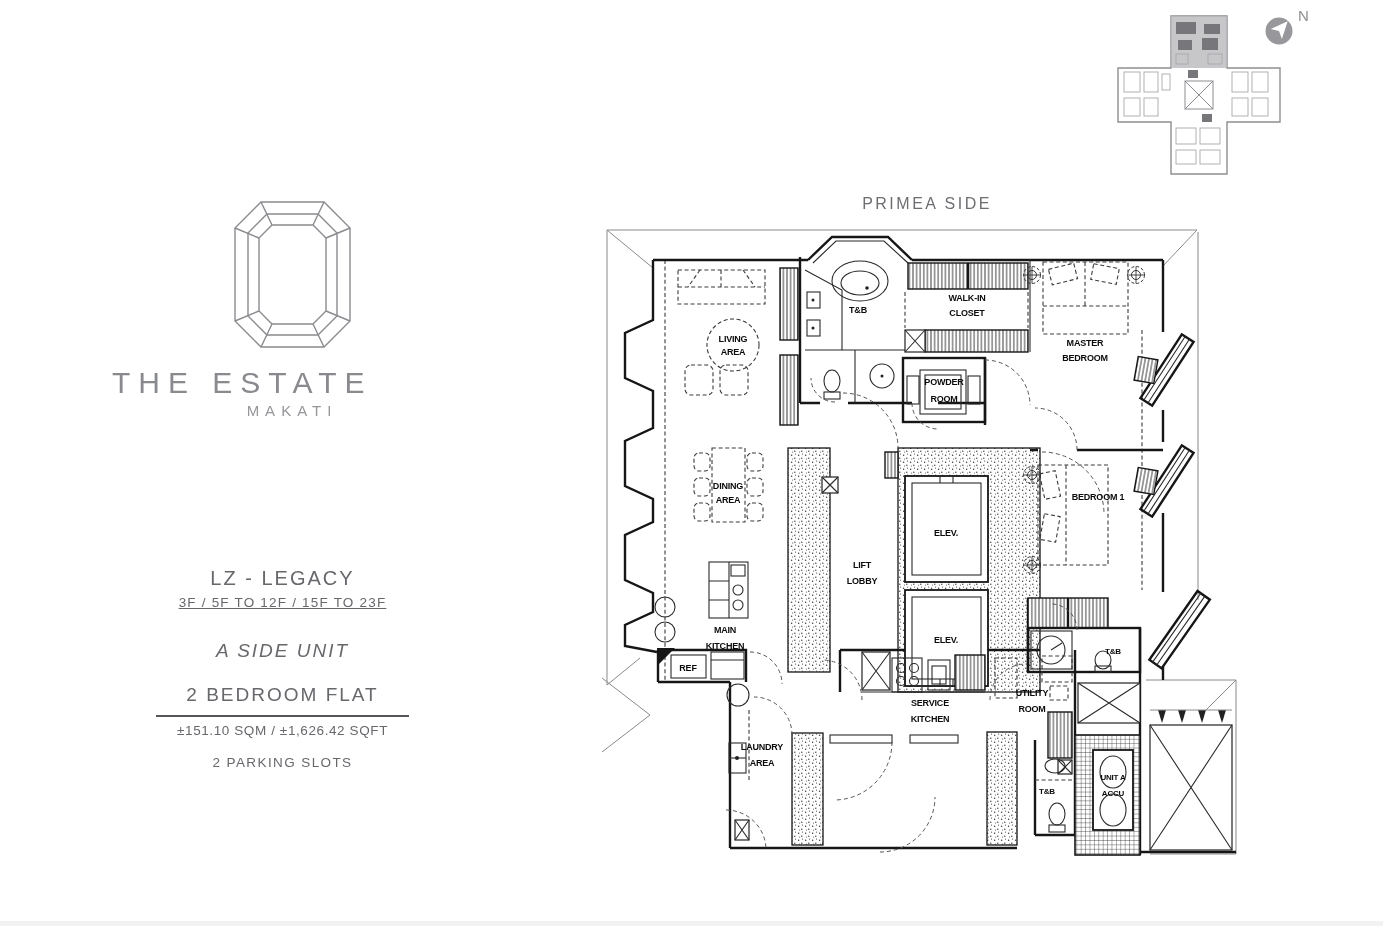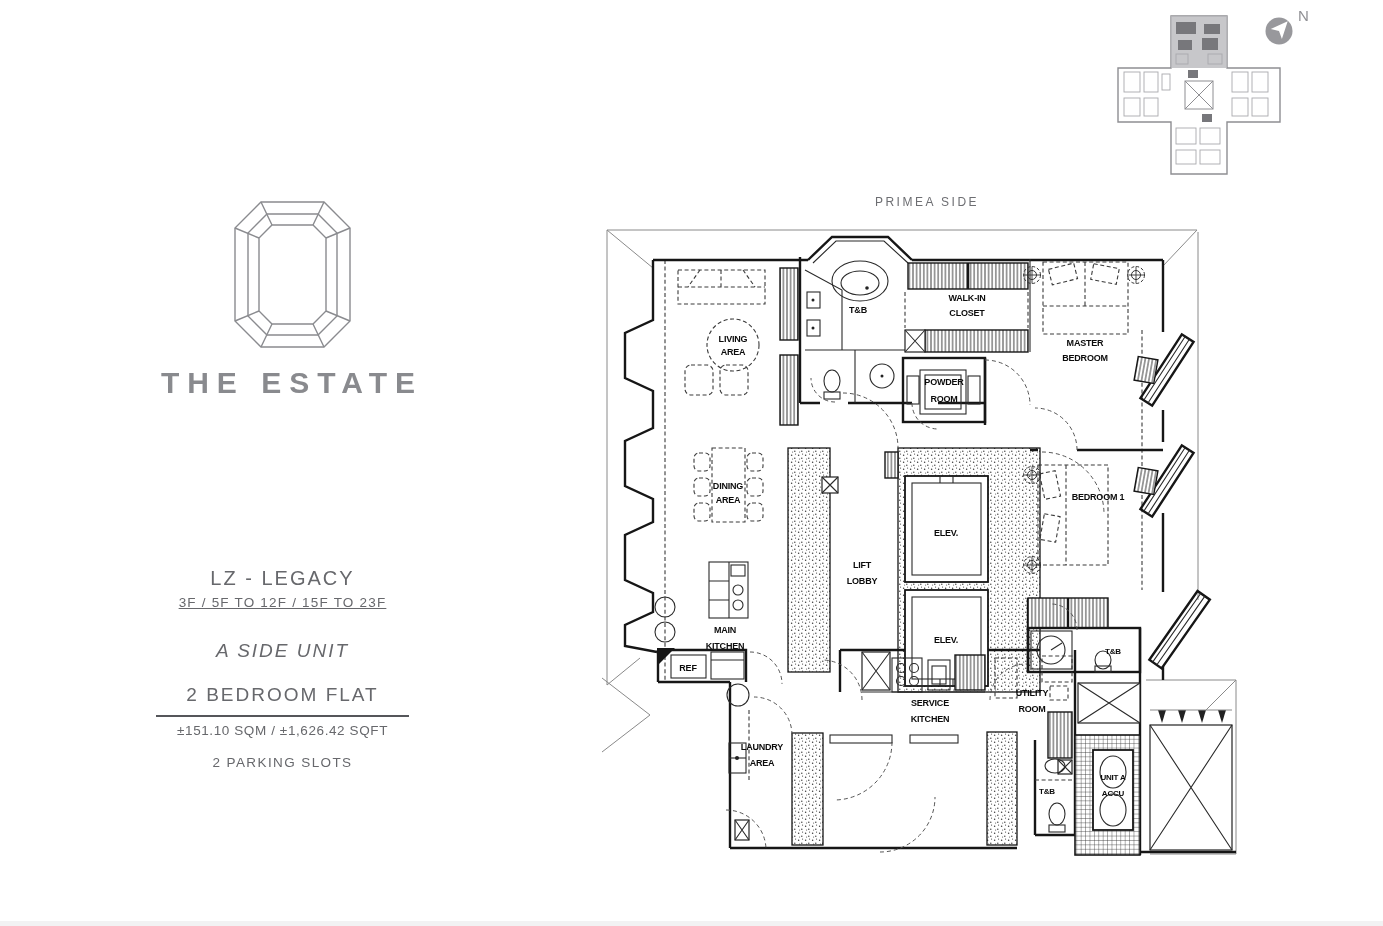--- a/index.html
+++ b/index.html
@@ -1,31 +1,31 @@
 <!DOCTYPE html>
 <html><head>
 <meta charset="utf-8">
 <style>
   html,body{margin:0;padding:0;background:#fff;}
   .page{position:relative;width:1383px;height:926px;background:#ffffff;overflow:hidden;
         font-family:"Liberation Sans", sans-serif;}
-  .brand-name{position:absolute;left:112px;top:366px;width:360px;text-align:center;
-    font-size:30px;letter-spacing:8px;color:#898a8e;font-weight:700;}
+  .brand-name{position:absolute;left:112px;top:366px;width:360px;
+    font-size:30px;letter-spacing:8px;color:#898a8e;font-weight:400;}
   .brand-city{position:absolute;left:112px;top:402px;width:360px;text-align:center;
     font-size:15px;letter-spacing:6px;color:#96979b;font-weight:400;}
   .info{position:absolute;left:120px;top:567px;width:325px;text-align:center;color:#67686c;}
   .info-series{font-size:20px;letter-spacing:2px;}
   .info-floors{font-size:13.5px;letter-spacing:1.2px;margin-top:5px;text-decoration:underline;}
   .info-side{font-size:19px;letter-spacing:2px;margin-top:30px;font-style:italic;}
   .info-type{font-size:19px;letter-spacing:2px;margin-top:22px;}
   .rule{border-top:2px solid #55565a;margin:9px 36px 6px 36px;}
   .info-area{font-size:13.5px;letter-spacing:.6px;}
   .info-park{font-size:13.5px;letter-spacing:1.4px;margin-top:17px;}
   .primea{position:absolute;left:842px;top:195px;width:170px;text-align:center;
-    font-size:12px;letter-spacing:2.5px;color:#6d6e72;}
+    font-size:16px;letter-spacing:2.5px;color:#6d6e72;}
   .bottom-strip{position:absolute;left:0;bottom:0;width:100%;height:5px;background:#f2f2f3;}
   
   svg{position:absolute;overflow:visible;}
   .pl{font-family:"Liberation Sans",sans-serif;font-size:9px;font-weight:bold;fill:#0b0b0b;
       text-anchor:middle;letter-spacing:-.2px;}
   .pls{font-size:8px;}
   .w{stroke:#161616;stroke-width:2.4;fill:none;}
   .t{stroke:#2a2a2a;stroke-width:1.1;fill:none;}
   .tt{stroke:#2a2a2a;stroke-width:1.1;fill:#fff;}
   .o{stroke:#8a8a8a;stroke-width:1;fill:none;}
@@ -43,20 +43,21 @@
 
   <svg style="left:225px;top:197px" width="135" height="155" viewBox="0 0 135 155">
     <g fill="none" stroke="#8a8b8f" stroke-width="1.4">
       <polygon points="36,5 99,5 125,31 125,124 99,150 36,150 10,124 10,31"></polygon>
       <polygon points="42,17 93,17 112,36 112,119 93,138 42,138 23,119 23,36"></polygon>
       <polygon points="47,28 88,28 101,41 101,114 88,127 47,127 34,114 34,41"></polygon>
       <path d="M36 5 L47 28 M99 5 L88 28 M125 31 L101 41 M125 124 L101 114 M99 150 L88 127 M36 150 L47 127 M10 124 L34 114 M10 31 L34 41"></path>
     </g>
   </svg>
   <div class="brand-name">THE ESTATE</div>
+  <div class="brand-city">MAKATI</div>
 
   <div class="info">
     <div class="info-series">LZ - LEGACY</div>
     <div class="info-floors">3F / 5F TO 12F / 15F TO 23F</div>
     <div class="info-side">A SIDE UNIT</div>
     <div class="info-type">2 BEDROOM FLAT</div>
     <div class="rule"></div>
     <div class="info-area">±151.10 SQM /  ±1,626.42 SQFT</div>
     <div class="info-park">2 PARKING SLOTS</div>
   </div>

